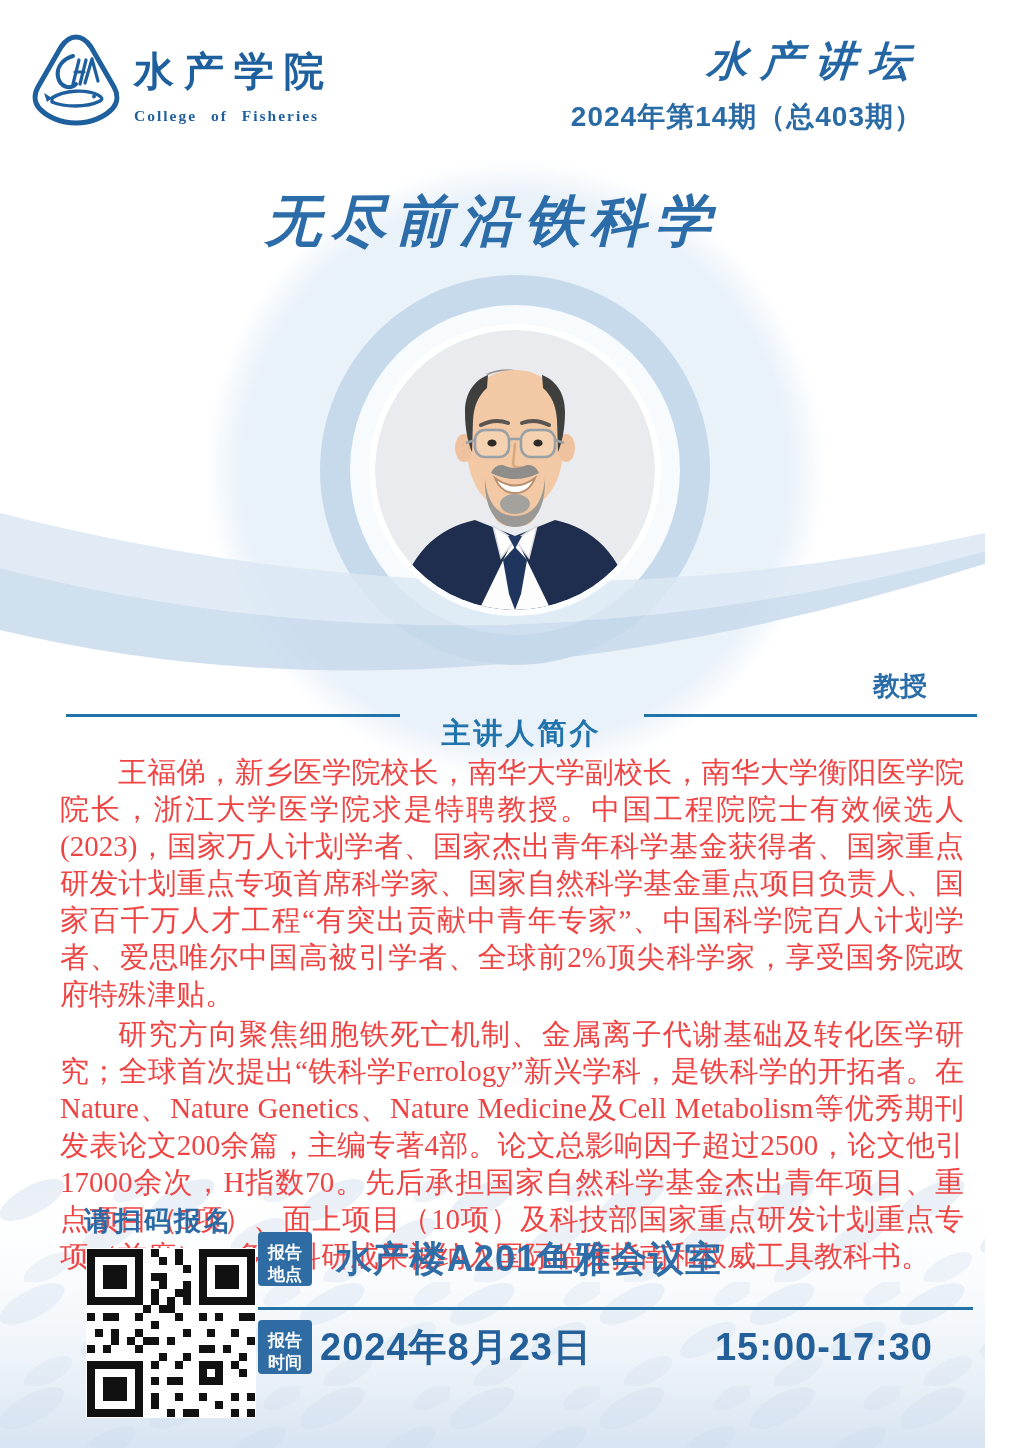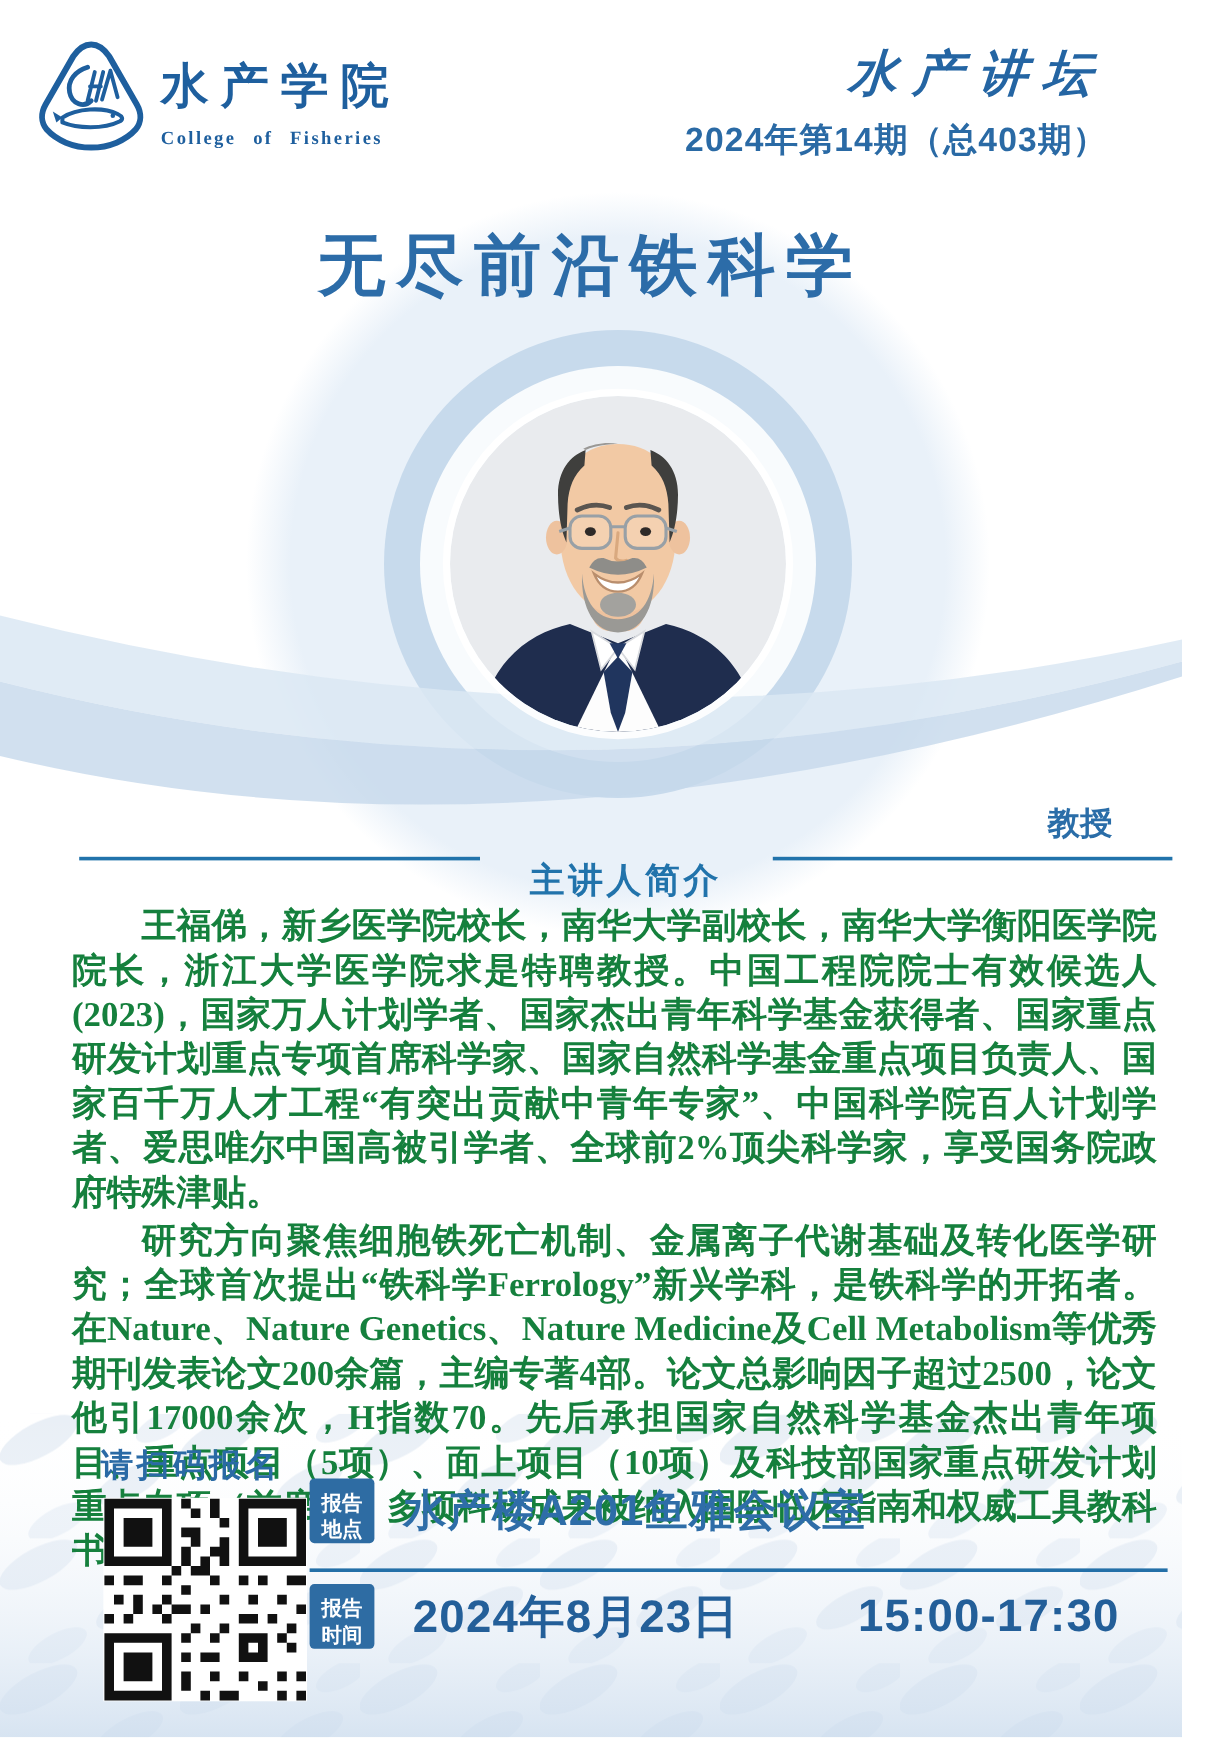--- a/index.html
+++ b/index.html
@@ -23,50 +23,50 @@
   .brand{position:absolute;left:134px;top:44px;z-index:3;color:#1e5f9e;}
   .brand-cn{font-size:40px;font-weight:bold;letter-spacing:10px;font-family:"Liberation Serif",serif;}
   .brand-en{font-size:15.5px;font-weight:bold;letter-spacing:2px;margin-top:8px;font-family:"Liberation Serif",serif;word-spacing:8px;}
   .forum{position:absolute;right:62px;top:34px;text-align:right;z-index:3;}
   .forum-name{font-family:"DejaVu Serif",serif;font-style:italic;font-weight:bold;font-size:41px;
     letter-spacing:13px;color:#2465a3;transform:skewX(-4deg);}
   .forum-issue{font-size:28px;font-weight:600;color:#2a6aa5;margin-top:9px;letter-spacing:1px;}
 
   
   .lecture-title{position:absolute;left:0;right:0;top:184px;text-align:center;font-size:56px;font-weight:800;
-    letter-spacing:9px;color:#2c6ca8;z-index:3;}
+    letter-spacing:9px;color:#2c6ca8;z-index:3;font-style:italic;}
 
   
   .name-row{position:absolute;right:58px;top:668px;display:flex;align-items:baseline;gap:14px;z-index:3;color:#2a6da8;}
   .speaker-name{font-size:47px;font-weight:bold;letter-spacing:4px;}
   .speaker-title{font-size:27px;font-weight:600;}
 
   
   .intro-head{position:absolute;left:66px;right:8px;top:714px;display:flex;align-items:flex-start;gap:42px;z-index:3;}
   .intro-line{flex:1;height:3px;background:#2173ab;}
   .intro-title{font-size:29px;font-weight:bold;color:#2173ab;letter-spacing:3px;white-space:nowrap;}
 
   
   .bio{position:absolute;left:60px;width:904px;top:754px;z-index:3;font-family:"Liberation Serif",serif;
-    color:#15803d;font-size:29px;line-height:37px;text-align:justify;font-weight:bold;}
+    color:#ef4444;font-size:29px;line-height:37px;text-align:justify;}
   .bio p{margin:0;text-indent:2em;}
   .bio p + p{margin-top:3px;}
 
   
   .scan-label{position:absolute;left:84px;top:1203px;font-size:27px;font-weight:bold;color:#2a6aa5;
     letter-spacing:3px;z-index:3;}
   .qr{position:absolute;left:86px;top:1248px;z-index:3;}
   .info-row{position:absolute;left:258px;right:12px;display:flex;align-items:center;z-index:3;}
   .row-location{top:1232px;}
   .row-time{top:1320px;padding-right:40px;}
   .badge{width:54px;height:54px;background:#2e6ca3;border-radius:4px;color:#ffffff;font-size:17px;
     font-weight:bold;display:flex;flex-direction:column;align-items:center;justify-content:flex-end;
     line-height:1.3;flex:0 0 auto;}
   .loc-text{font-size:36px;font-weight:bold;color:#2e6da8;margin-left:24px;letter-spacing:1px;}
-  .date-text{font-size:38px;font-weight:bold;color:#235f99;margin-left:32px;letter-spacing:1px;}
+  .date-text{font-size:38px;font-weight:bold;color:#235f99;margin-left:8px;letter-spacing:1px;}
   .time-text{font-size:38px;font-weight:bold;color:#235f99;margin-left:auto;letter-spacing:1px;}
   .info-divider{position:absolute;left:258px;right:12px;top:1307px;height:3px;background:#2470a8;z-index:3;}
 </style>
 </head>
 <body>
 
 <div class="poster">
 
   <div class="halo-outer"></div>
   <div class="halo-ring"></div>

